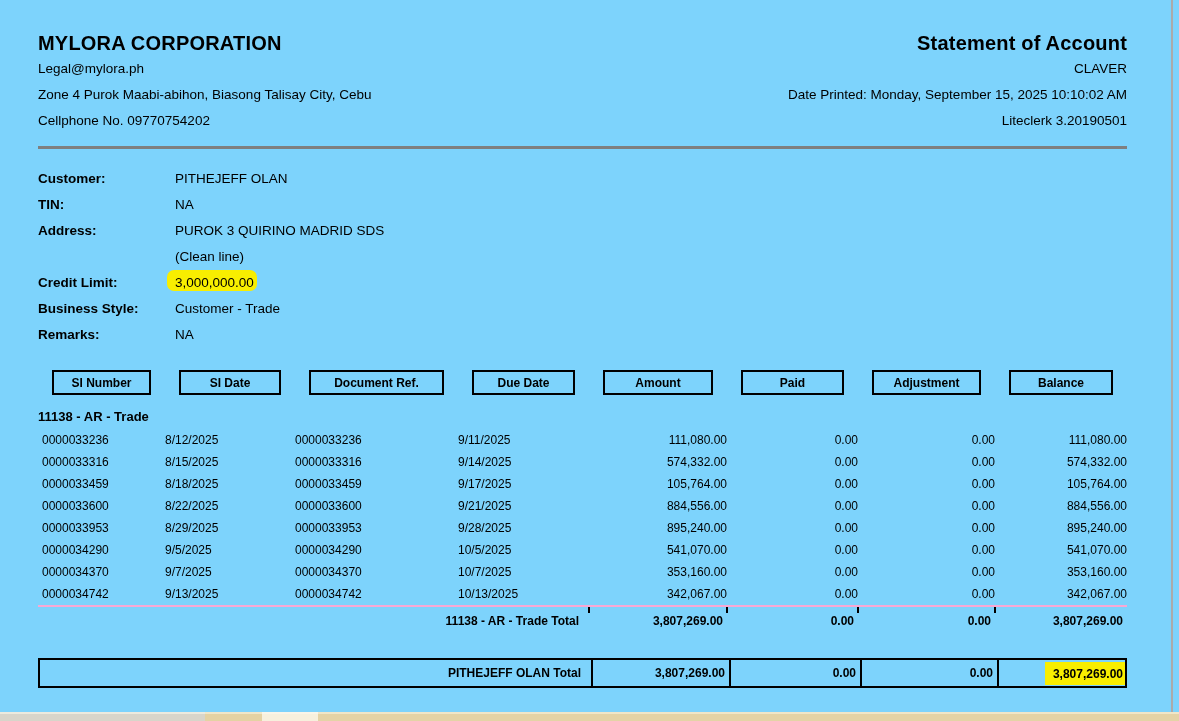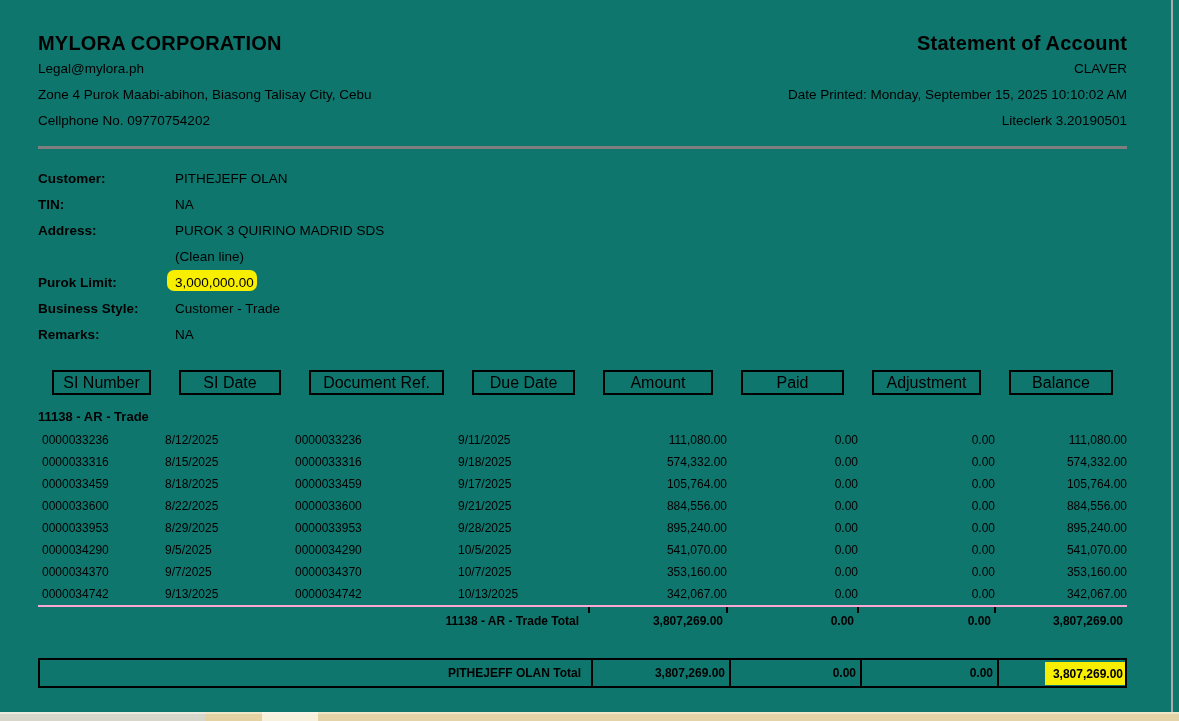--- a/index.html
+++ b/index.html
@@ -4,21 +4,21 @@
 <style>
   html, body { margin: 0; padding: 0; }
   body {
     width: 1179px; height: 721px;
     overflow: hidden;
     background: #ffffff;
     font-family: "Liberation Sans", "DejaVu Sans", sans-serif;
     color: #000;
     position: relative;
   }
-  .page { position: absolute; inset: 0; background: #0f766e; }
+  .page { position: absolute; inset: 0; background: #7dd3fc; }
   .content { margin-left: 38px; width: 1089px; padding-top: 31px; }
 
   
   .doc-header { display: flex; justify-content: space-between; align-items: flex-start; }
   .company-block { text-align: left; }
   .report-block  { text-align: right; }
   .h-title { font-size: 20px; font-weight: bold; line-height: 25px; letter-spacing: 0.2px; }
   .h-line  { font-size: 13.5px; line-height: 26px; }
   .header-rule { margin-top: 12px; height: 3px; background: #7f7f7f; }
 
@@ -31,21 +31,21 @@
     margin-left: -8px;
     border-radius: 7px;
   }
 
   
   .soa-table { margin-top: 22px; }
   .thead-row { display: grid; grid-template-columns: 127px 130px 163px 131px 138px 131px 137px 132px; }
   .th-box {
     border: 2px solid #000; margin: 0 14px; height: 21px;
     display: flex; align-items: center; justify-content: center;
-    font-size: 16px; font-weight: normal;
+    font-size: 12px; font-weight: bold;
   }
   .group-name { margin-top: 13px; font-size: 13px; font-weight: bold; line-height: 17px; }
 
   table.rows-table { border-collapse: collapse; table-layout: fixed; width: 1089px; margin-top: 4px; }
   table.rows-table td { font-size: 12px; height: 22px; padding: 0; white-space: nowrap; overflow: hidden; }
   td.c-left  { text-align: left;  padding-left: 8px; }
   td.c-left.first { padding-left: 4px; }
   td.c-right { text-align: right; padding-right: 4px; }
 
   .amount-grid { display: grid; grid-template-columns: 551px 138px 131px 137px 132px; }
@@ -115,21 +115,21 @@
       </div>
       <div class="cust-row">
         <div class="cust-label">Address:</div>
         <div class="cust-value">PUROK 3 QUIRINO MADRID SDS</div>
       </div>
       <div class="cust-row">
         <div class="cust-label"></div>
         <div class="cust-value">(Clean line)</div>
       </div>
       <div class="cust-row">
-        <div class="cust-label">Purok Limit:</div>
+        <div class="cust-label">Credit Limit:</div>
         <div class="cust-value"><span class="hl-credit hl" style="background: rgb(248, 238, 0);">3,000,000.00</span></div>
       </div>
       <div class="cust-row">
         <div class="cust-label">Business Style:</div>
         <div class="cust-value">Customer - Trade</div>
       </div>
       <div class="cust-row">
         <div class="cust-label">Remarks:</div>
         <div class="cust-value">NA</div>
       </div>
@@ -169,21 +169,21 @@
     <td class="c-right">111,080.00</td>
     <td class="c-right">0.00</td>
     <td class="c-right">0.00</td>
     <td class="c-right">111,080.00</td>
   </tr>
 
   <tr>
     <td class="c-left first">0000033316</td>
     <td class="c-left">8/15/2025</td>
     <td class="c-left">0000033316</td>
-    <td class="c-left">9/18/2025</td>
+    <td class="c-left">9/14/2025</td>
     <td class="c-right">574,332.00</td>
     <td class="c-right">0.00</td>
     <td class="c-right">0.00</td>
     <td class="c-right">574,332.00</td>
   </tr>
 
   <tr>
     <td class="c-left first">0000033459</td>
     <td class="c-left">8/18/2025</td>
     <td class="c-left">0000033459</td>

